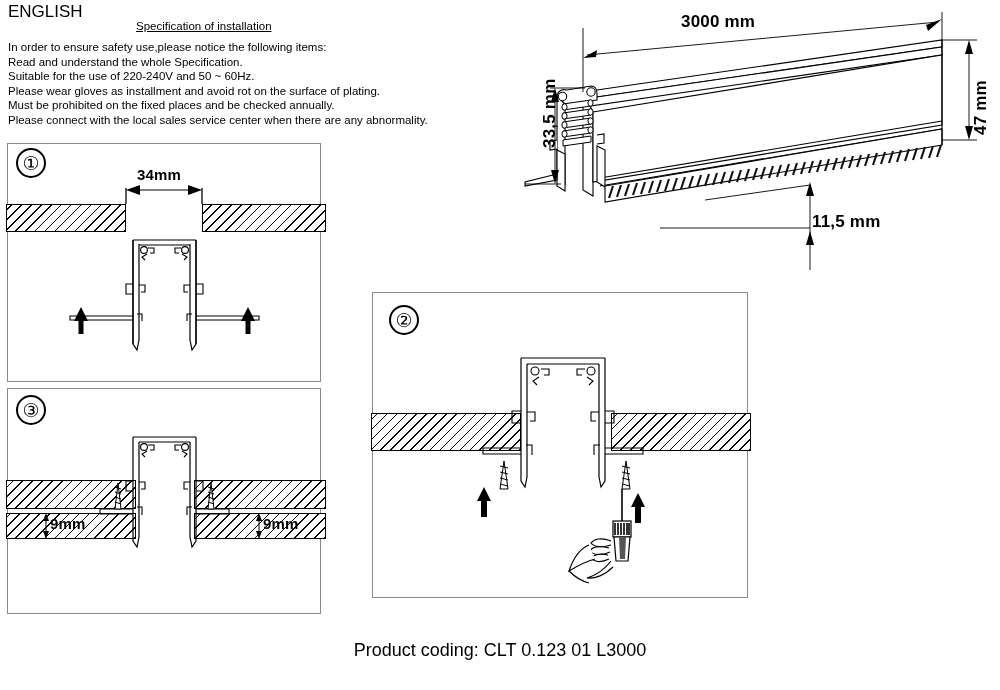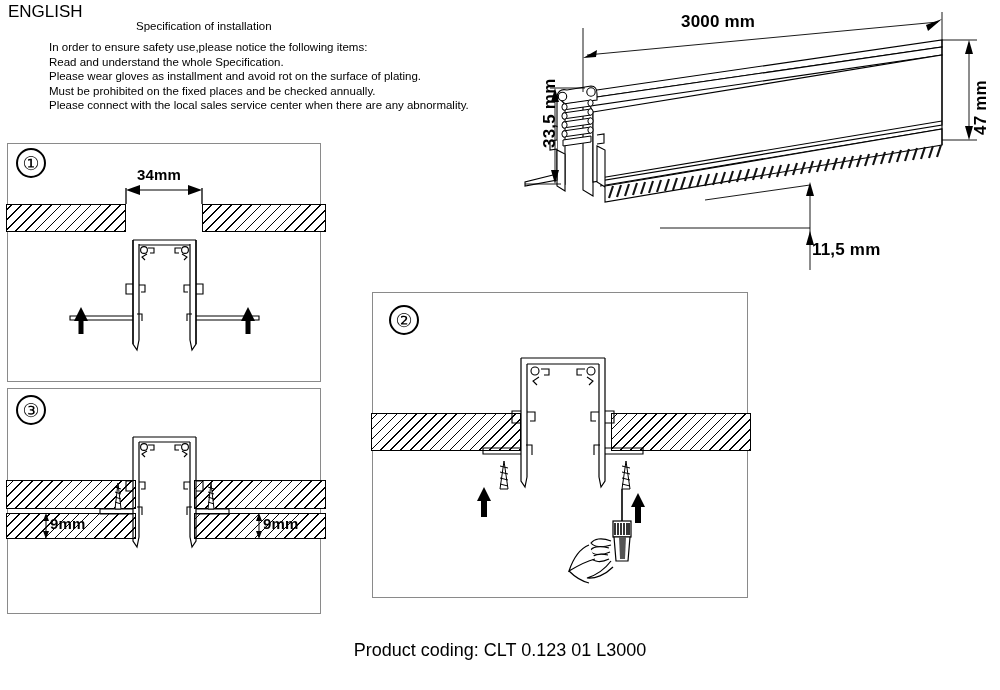--- a/index.html
+++ b/index.html
@@ -8,22 +8,22 @@
     background:#ffffff;
     font-family:"Liberation Sans", sans-serif;
     color:#000;
     position:relative;
     overflow:hidden;
   }
   .abs{position:absolute;}
 
   
   #lang-label{left:8px;top:2px;font-size:17px;}
-  #spec-title{left:136px;top:20px;font-size:11.5px;}
-  #intro-list{left:8px;top:40px;font-size:11.5px;line-height:14.6px;margin-left:41px;}
+  #spec-title{left:136px;top:20px;font-size:11.5px;text-decoration:underline;}
+  #intro-list{left:8px;top:40px;font-size:11.5px;line-height:14.6px;}
   #intro-list div{white-space:nowrap;}
 
   
   .panel{border:1.5px solid #8a8a8a;background:#fff;box-sizing:border-box;}
   #panel-1{left:7px;top:143px;width:314px;height:239px;}
   #panel-3{left:7px;top:388px;width:314px;height:226px;}
   #panel-2{left:372px;top:292px;width:376px;height:306px;}
 
   .circle-num{
     position:absolute;
@@ -59,20 +59,21 @@
 </head>
 <body>
 
 <div class="abs" id="lang-label">ENGLISH</div>
 
 <div class="abs" id="spec-title">Specification of installation</div>
 
 <div class="abs" id="intro-list">
   <div>In order to ensure safety use,please notice the following items:</div>
   <div>Read and understand the whole Specification.</div>
+  <div>Suitable for the use of 220-240V and 50 ~ 60Hz.</div>
   <div>Please wear gloves as installment and avoid rot on the surface of plating.</div>
   <div>Must be prohibited on the fixed places and be checked annually.</div>
   <div>Please connect with the local sales service center when there are any abnormality.</div>
 </div>
 
 <div class="abs" style="left:505px;top:0px;width:495px;height:290px;">
   <svg width="495" height="290" viewBox="0 0 495 290">
     <g fill="none" stroke="#000" stroke-width="1.1">
 
       <polygon points="78,92 437,40 437,47 78,99" fill="#fff"></polygon>
@@ -188,21 +189,21 @@
     </g>
   </svg>
 </div>
 
 <div class="abs dim dim-3d" style="left:681px;top:12px;">3000 mm</div>
 
 <div class="abs dim dim-3d rot90" style="left:971px;top:135px;">47 mm</div>
 
 <div class="abs dim dim-3d rot90" style="left:540px;top:148px;">33,5 mm</div>
 
-<div class="abs dim dim-3d" style="left:812px;top:212px;margin-top:28px;">11,5 mm</div>
+<div class="abs dim dim-3d" style="left:812px;top:212px;">11,5 mm</div>
 
 <div class="panel abs" id="panel-1">
 
   <div class="circle-num" style="left:8px;top:4px;">①</div>
 
   <div class="hatch abs" style="left:-2px;top:60px;width:120px;height:28px;"></div>
   <div class="hatch abs" style="left:194px;top:60px;width:124px;height:28px;"></div>
 
   <svg class="abs" style="left:0;top:0;" width="314" height="239" viewBox="0 0 314 239">
     <g fill="none" stroke="#000" stroke-width="1.3">

